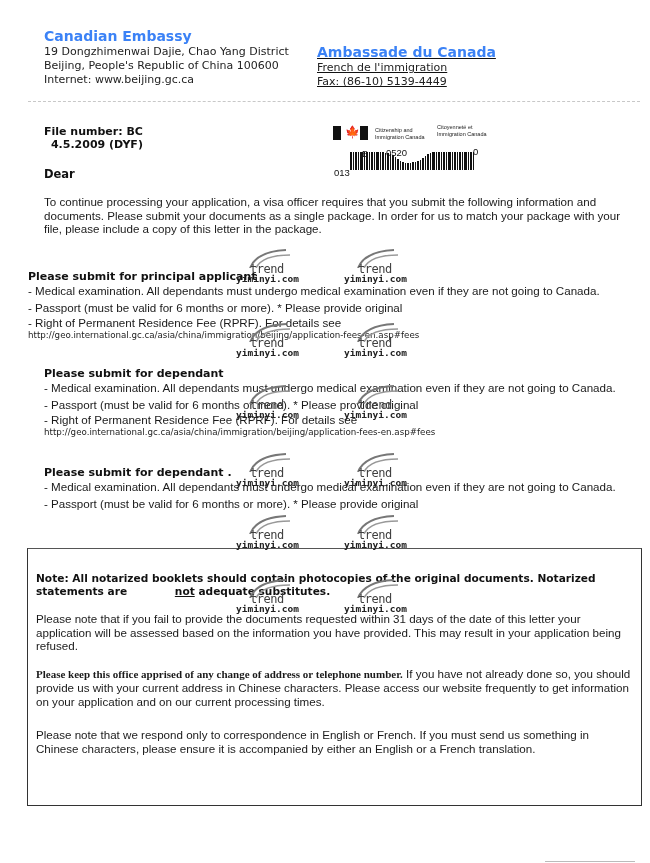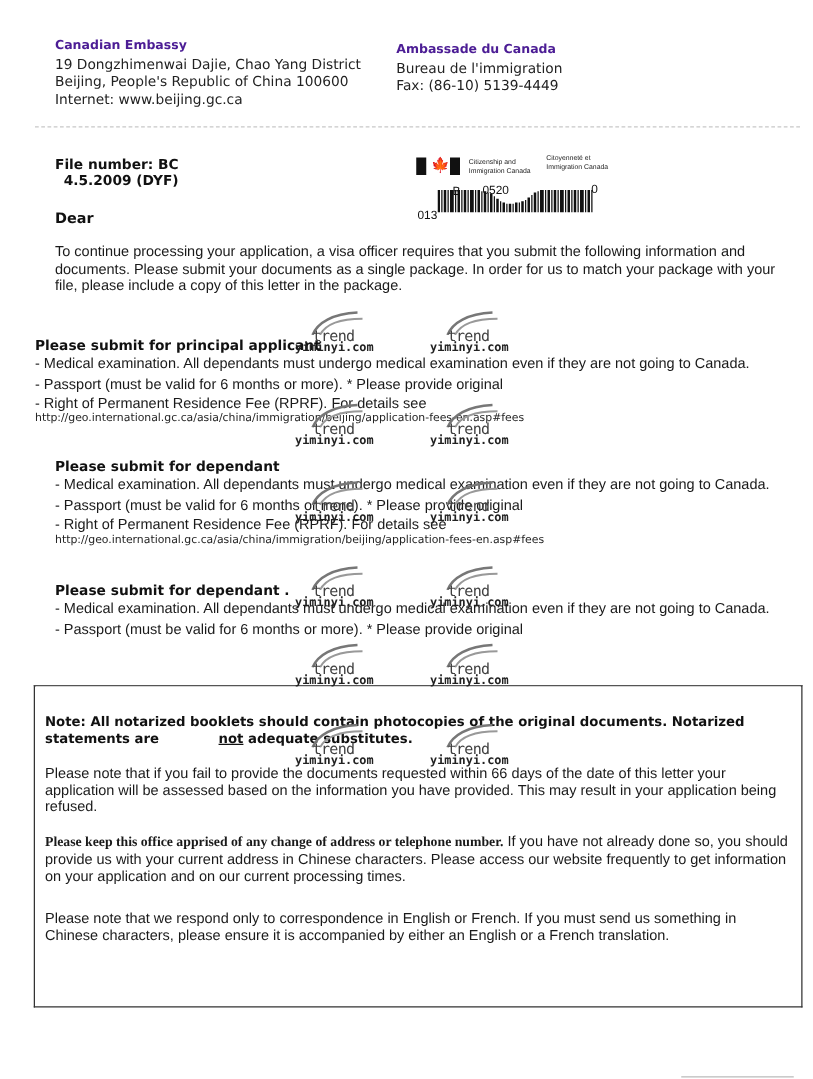--- a/index.html
+++ b/index.html
@@ -1,19 +1,19 @@
 <!DOCTYPE html>
 <html><head>
 <meta charset="utf-8">
 <style>
   html, body { margin: 0; padding: 0; background: #ffffff; }
   body { width: 650px; height: 863px; position: relative; overflow: hidden;
          font-family: "DejaVu Sans", sans-serif; color: #111; }
   .abs { position: absolute; }
-  .hdr-title { font-weight: bold; font-size: 10px; line-height: 17px; color: #4c1d95; }
+  .hdr-title { font-weight: bold; font-size: 14px; line-height: 17px; color: #3b82f6; }
   .hdr-line { font-size: 11px; line-height: 14px; color: #222; }
   .rule { position: absolute; left: 28px; top: 101px; width: 612px; height: 0;
           border-top: 1px dashed #c8c8c8; }
   .bold11 { font-weight: bold; font-size: 11px; line-height: 13px; }
   .p { font-family: "Liberation Sans", sans-serif; font-size: 11.6px; line-height: 13.5px; color: #1a1a1a; }
   .sec-h { font-family: "DejaVu Sans", sans-serif; font-weight: bold; font-size: 11px; line-height: 14px; color: #111; }
   .url { font-family: "DejaVu Sans", sans-serif; font-size: 8.7px; line-height: 11px; color: #222; }
   .box { position: absolute; left: 27px; top: 548px; width: 613px; height: 256px;
          border: 1.5px solid #333; border-top-color: #555; }
   .note { font-family: "DejaVu Sans", sans-serif; font-weight: bold; font-size: 10.6px; line-height: 13px; color: #111; }
@@ -37,23 +37,23 @@
 </head>
 <body>
 
 <div class="abs" style="left:44px;top:28px;width:270px;">
   <div class="hdr-title">Canadian Embassy</div>
   <div class="hdr-line">19 Dongzhimenwai Dajie, Chao Yang District</div>
   <div class="hdr-line">Beijing, People's Republic of China 100600</div>
   <div class="hdr-line">Internet: www.beijing.gc.ca</div>
 </div>
 
-<div class="abs" style="left:317px;top:31px;width:300px;">
+<div class="abs" style="left:317px;top:44px;width:300px;text-decoration:underline;">
   <div class="hdr-title">Ambassade du Canada</div>
-  <div class="hdr-line">Bureau de l'immigration</div>
+  <div class="hdr-line">French de l'immigration</div>
   <div class="hdr-line">Fax: (86-10) 5139-4449</div>
 </div>
 
 <div class="rule"></div>
 
 <div class="abs" style="left:44px;top:125px;text-align:right;">
   <div class="bold11">File number: BC</div>
   <div class="bold11">4.5.2009 (DYF)</div>
 </div>
 
@@ -153,21 +153,21 @@
   <div class="sec-h">Please submit for dependant .</div>
   <div class="p">- Medical examination. All dependants must undergo medical examination even if they are not going to Canada.</div>
   <div class="p" style="margin-top:3px;">- Passport (must be valid for 6 months or more). * Please provide original</div>
 </div>
 
 <div class="box"></div>
 <div class="abs" style="left:36px;top:572px;width:598px;">
   <div class="note">
     <span>Note: All notarized booklets should contain photocopies of the original documents. Notarized statements are </span><u>not</u><span> adequate substitutes.</span>
   </div>
-  <div class="p" style="margin-top:14px;">Please note that if you fail to provide the documents requested within 66 days of the date of this letter your application will be assessed based on the information you have provided. This may result in your application being refused.</div>
+  <div class="p" style="margin-top:14px;">Please note that if you fail to provide the documents requested within 31 days of the date of this letter your application will be assessed based on the information you have provided. This may result in your application being refused.</div>
   <div class="p" style="margin-top:14px;">
     <b style="font-family:Liberation Serif, serif;font-size:11px;">Please keep this office apprised of any change of address or telephone number.</b><span> If you have not already done so, you should provide us with your current address in Chinese characters. Please access our website frequently to get information on your application and on our current processing times.</span>
   </div>
   <div class="p" style="margin-top:20px;">Please note that we respond only to correspondence in English or French. If you must send us something in Chinese characters, please ensure it is accompanied by either an English or a French translation.</div>
 </div>
 
 <div class="wm" style="left:240px;top:248px;">
   <svg class="swoosh" viewBox="0 0 46 20">
       <path d="M4 20 C8 10 20 3 40 2" stroke="#777" stroke-width="2" fill="none"></path>
       <path d="M10 20 C14 12 24 7 44 7" stroke="#999" stroke-width="1.5" fill="none"></path>

